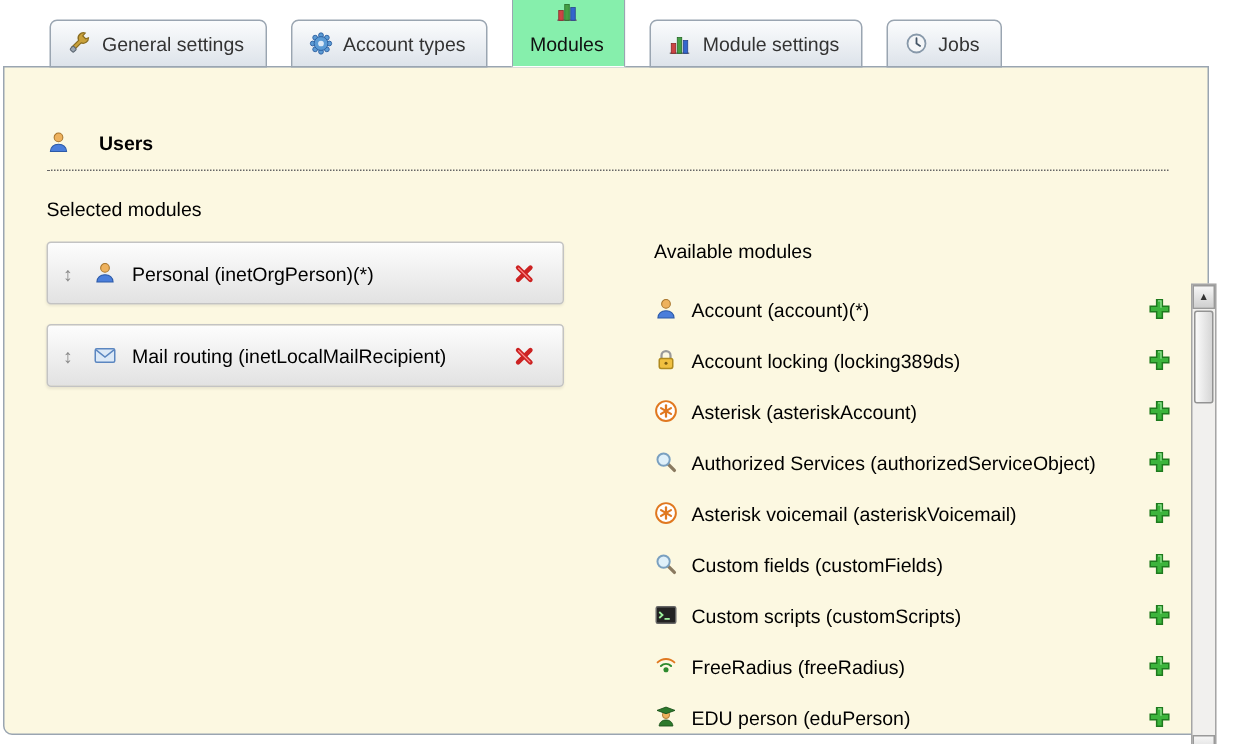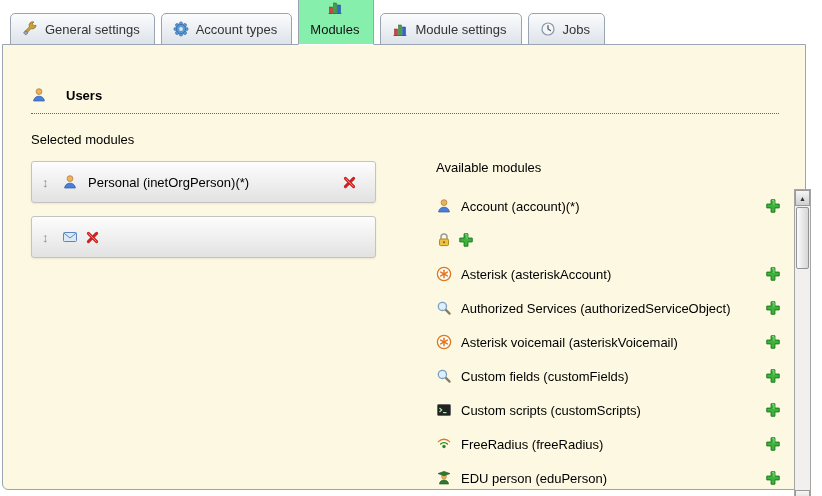--- a/index.html
+++ b/index.html
@@ -1,21 +1,21 @@
 <!DOCTYPE html>
 <html><head>
 <meta charset="utf-8">
 <style>
   * { box-sizing: border-box; margin: 0; padding: 0; }
   html,body { width: 822px; height: 496px; background: #fff; overflow: hidden; }
   body { font-family: "Liberation Sans", sans-serif; font-size: 13px; color: #000; }
 
   
-  .tabbar { display: flex; align-items: flex-end; gap: 6px; padding: 9px 0 0 10px;
-            position: relative; z-index: 2; height: 44px; }
+  .tabbar { display: flex; align-items: flex-end; gap: 16px; padding: 9px 0 0 10px;
+            position: relative; z-index: 2; height: 44px; margin-left: 23px; }
   .tab { display: inline-flex; align-items: center; gap: 7px; padding: 7px 14px 7px 11px;
          border: 1px solid #9aa5b1; border-radius: 5px 5px 0 0; margin-bottom: -1px;
          background: linear-gradient(#fbfcfd, #dde3ea); color: #333; cursor: pointer;
          white-space: nowrap; }
   .tab.active { background: #86efac; border-bottom-color: #fff; padding-top: 10px; color: #111; flex-direction: column; }
   .ticon, .micon { width: 16px; height: 16px; display: inline-flex; align-items: center;
                    justify-content: center; line-height: 16px; flex: 0 0 16px; }
   .ticon svg, .micon svg { display: block; }
 
   
@@ -168,20 +168,21 @@
       </div>
 
       <div class="sel-box">
         <span class="drag">↕</span>
         <span class="micon">
             <svg width="16" height="16" viewBox="0 0 16 16">
               <rect x="1.5" y="3.5" width="13" height="9" rx="1" fill="#dce9f7" stroke="#5b86c0"></rect>
               <path d="M2 4.2l6 4.8 6-4.8" fill="none" stroke="#5b86c0"></path>
             </svg>
           </span>
+        <span class="sel-label">Mail routing (inetLocalMailRecipient)</span>
         <button class="iconbtn">
           <span class="micon">
               <svg width="15" height="15" viewBox="0 0 16 16">
                 <g stroke="#cc2222" stroke-width="3.2" stroke-linecap="round">
                   <line x1="3.6" y1="3.6" x2="12.4" y2="12.4"></line>
                   <line x1="12.4" y1="3.6" x2="3.6" y2="12.4"></line>
                 </g>
                 <g stroke="#ff8888" stroke-width="1" stroke-linecap="round">
                   <line x1="4" y1="4" x2="12" y2="12"></line>
                 </g>
@@ -216,20 +217,21 @@
           </div>
 
           <div class="avail-row">
             <span class="micon">
                 <svg width="16" height="16" viewBox="0 0 16 16">
                   <path d="M5 7.2V5a3 3 0 0 1 6 0v2.2" fill="none" stroke="#999" stroke-width="1.5"></path>
                   <rect x="3.5" y="7" width="9" height="6.6" rx="1.2" fill="#f0c040" stroke="#b08a1e"></rect>
                   <circle cx="8" cy="10.2" r="1" fill="#7a5c10"></circle>
                 </svg>
               </span>
+            <span class="avail-label">Account locking (locking389ds)</span>
             <button class="iconbtn">
               <span class="micon">
                   <svg width="16" height="16" viewBox="0 0 16 16">
                     <path d="M6.1 1.8h3.8v4.3h4.3v3.8H9.9v4.3H6.1V9.9H1.8V6.1h4.3z" fill="#3cb43c" stroke="#1e7a1e" stroke-width="1"></path>
                     <path d="M7 2.6h2v4.5" fill="none" stroke="#8fe08f" stroke-width="0.9"></path>
                   </svg>
                 </span>
             </button>
           </div>
 

